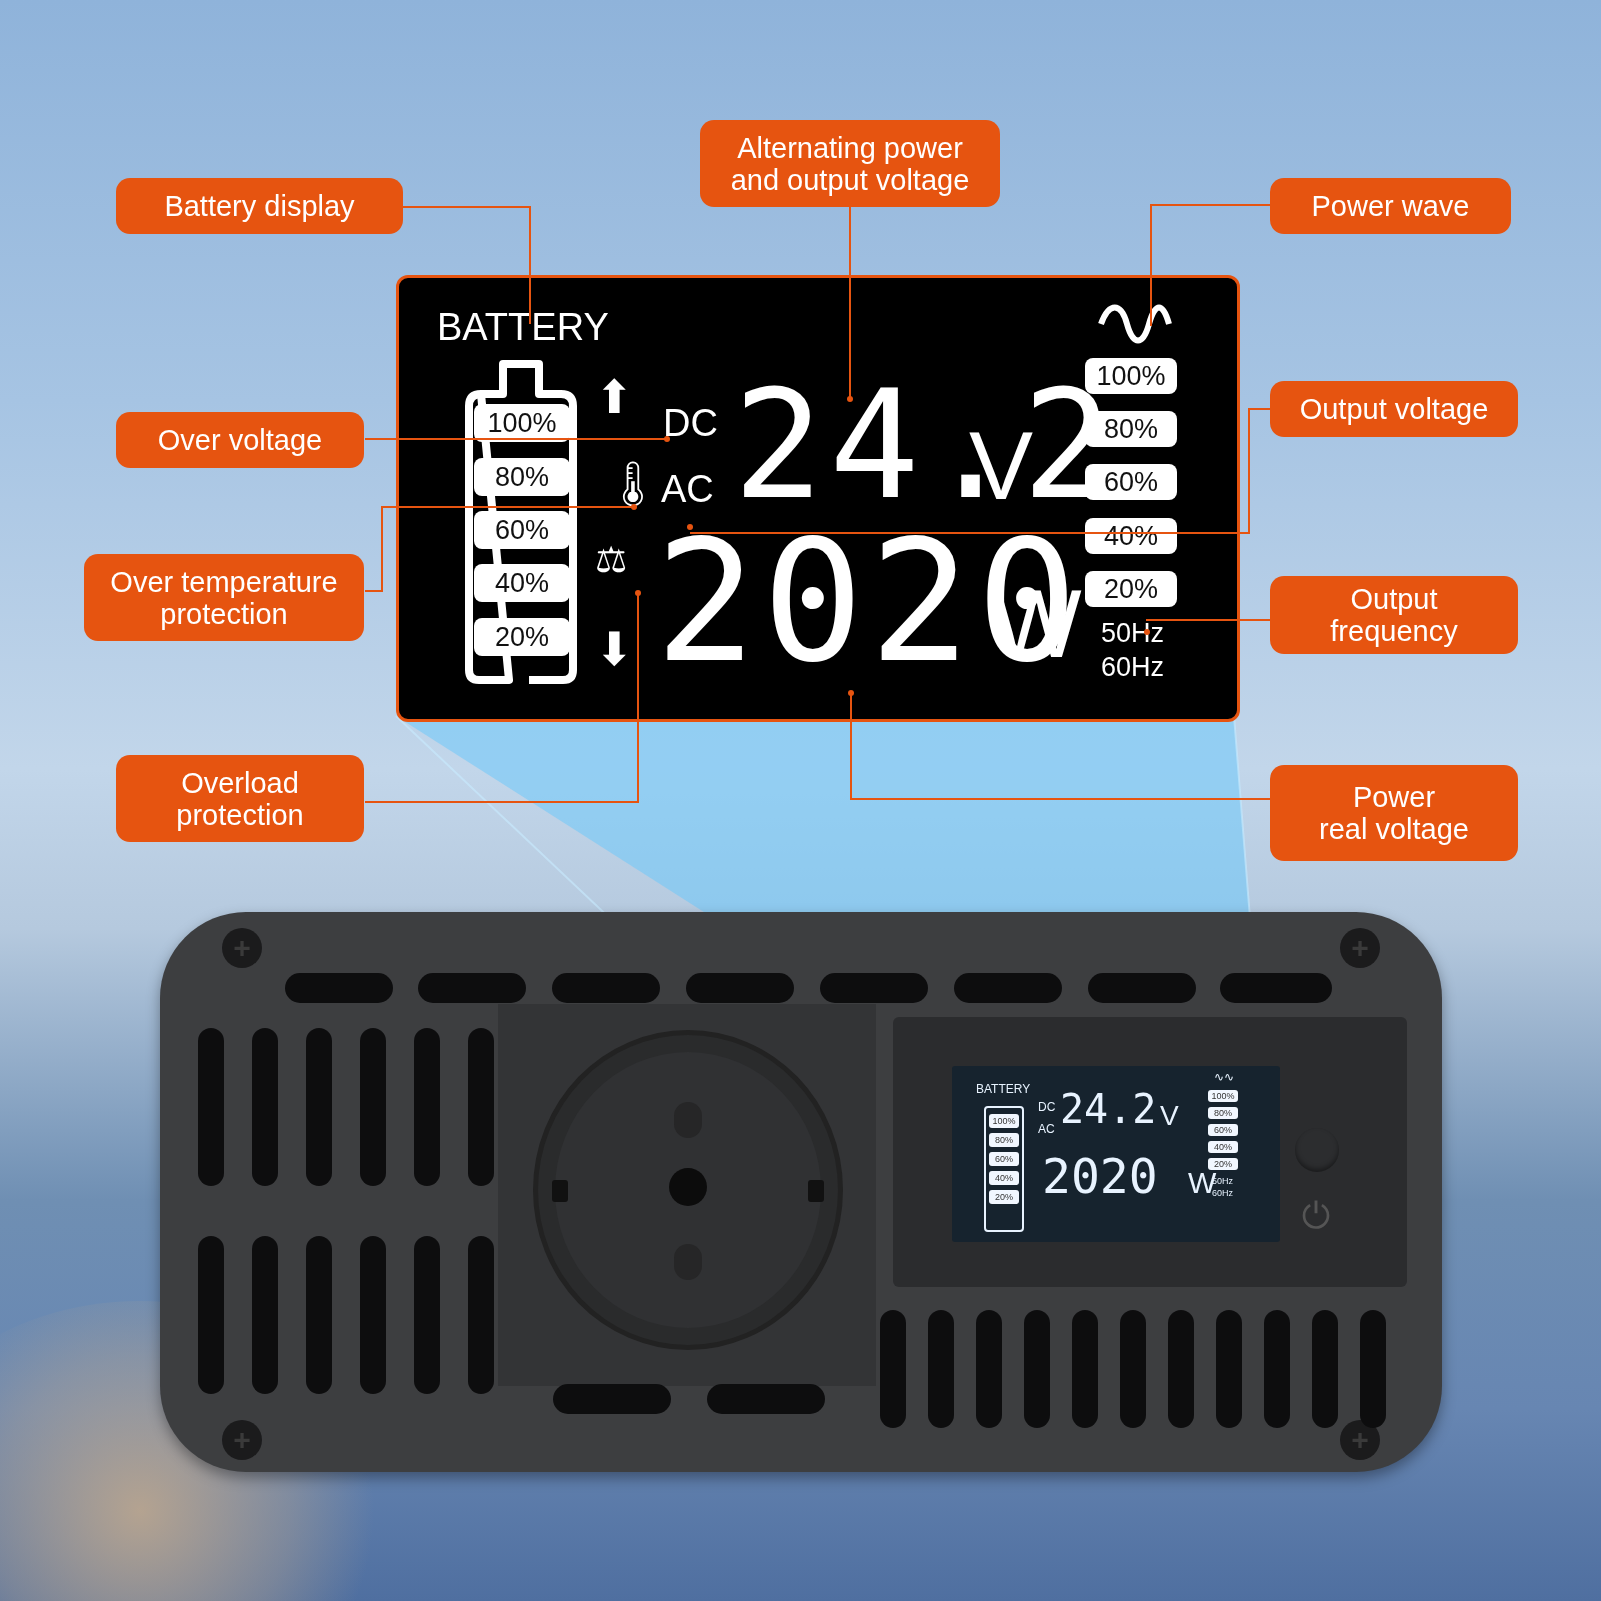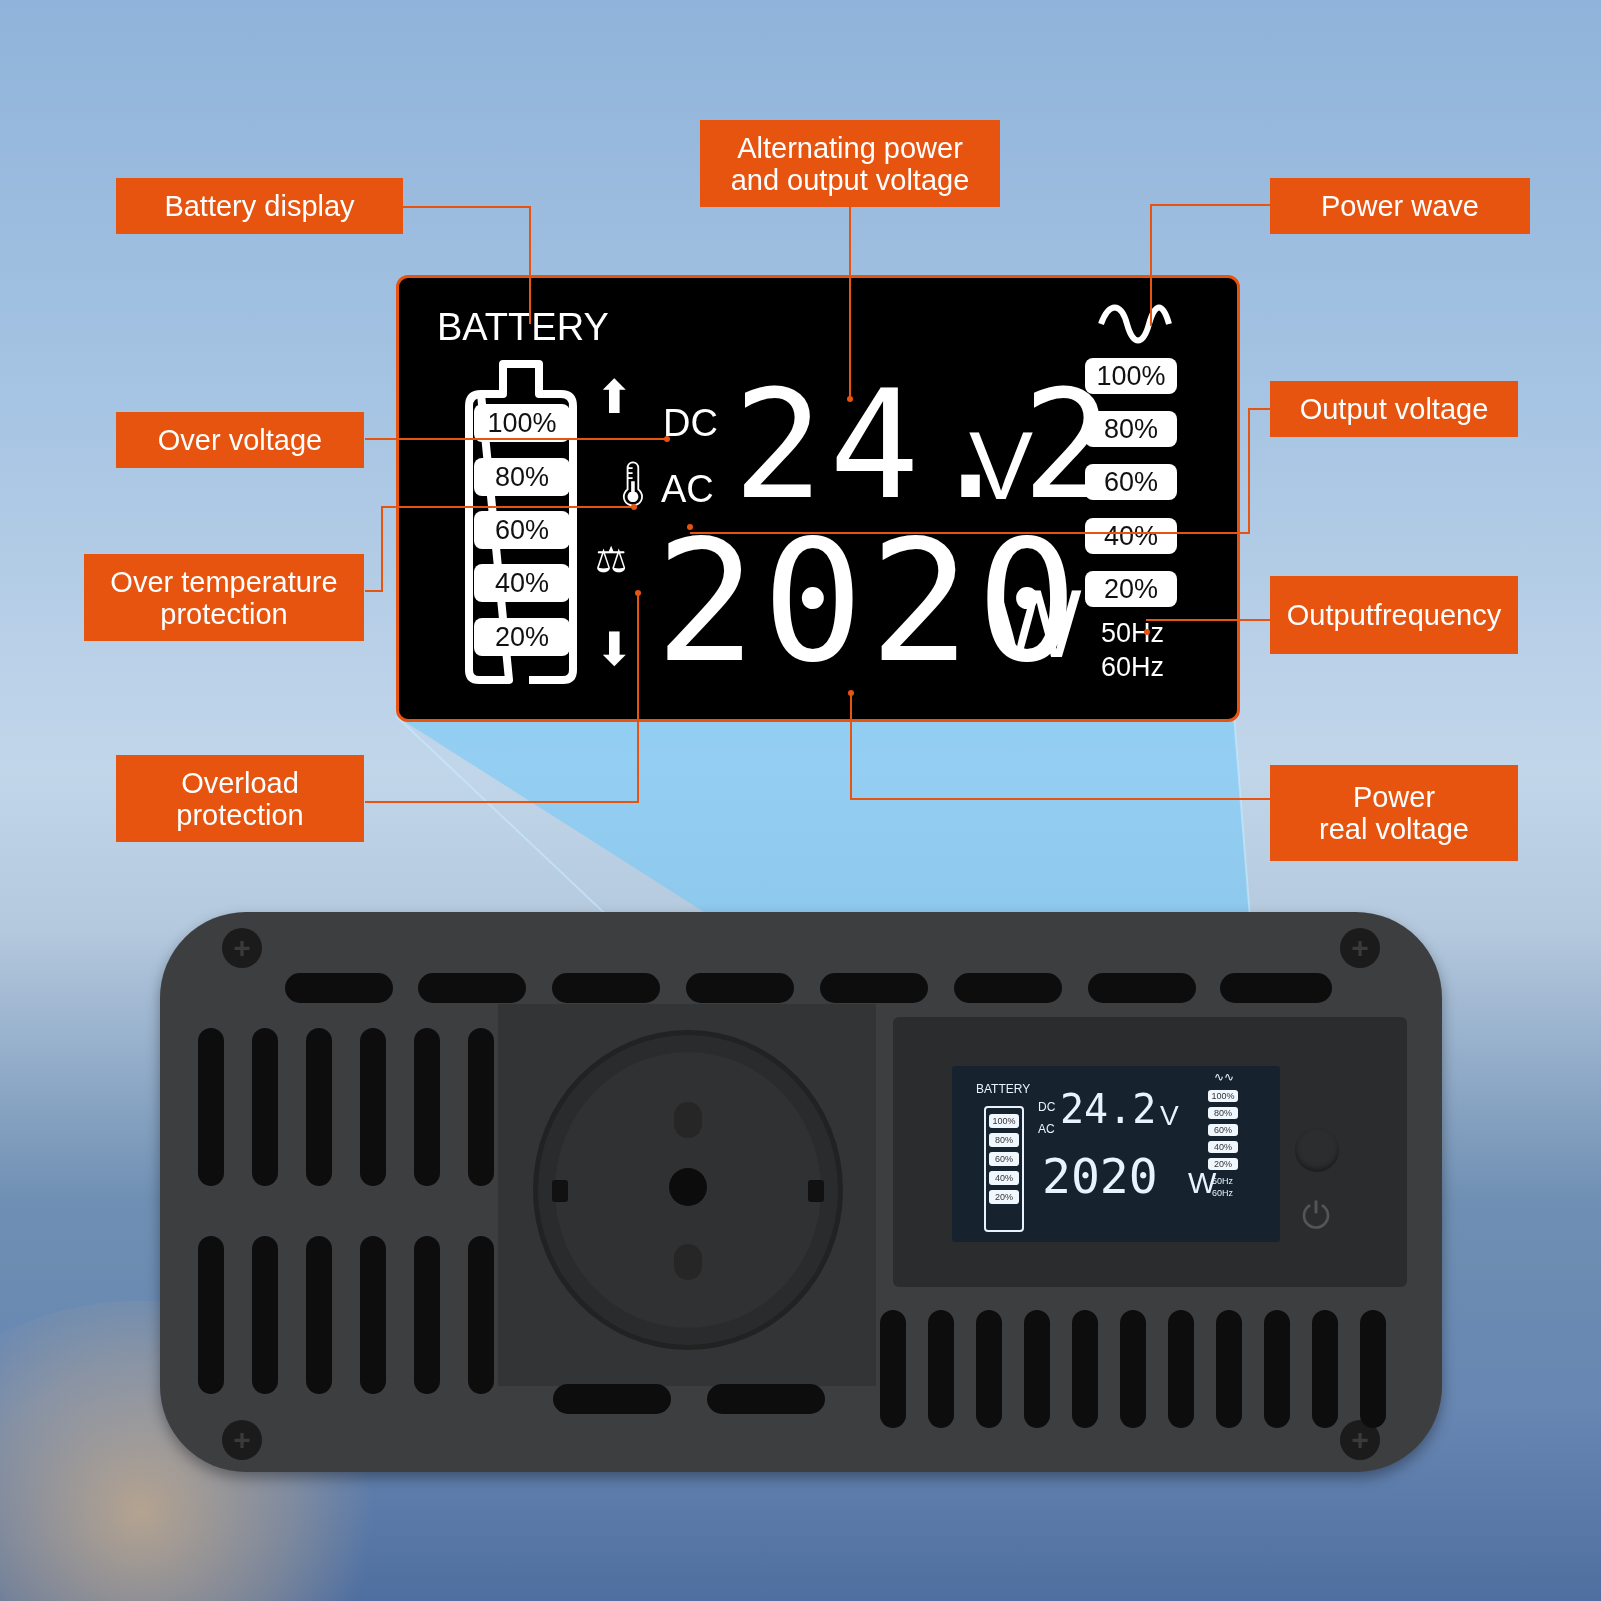--- a/index.html
+++ b/index.html
@@ -1,21 +1,21 @@
 <!DOCTYPE html>
 <html><head>
 <meta charset="utf-8">
 <style>
   html,body{margin:0;padding:0;}
   body{width:1601px;height:1601px;position:relative;overflow:hidden;
     font-family:"Liberation Sans",sans-serif;
     background:linear-gradient(180deg,#8fb3da 0%,#a6c4e3 25%,#c2d6ea 48%,#b5c9de 58%,#6f8fb3 75%,#6786b2 88%,#4f6fa0 100%);}
   .bg-warm{position:absolute;left:-120px;bottom:-120px;width:520px;height:420px;border-radius:50%;
     background:radial-gradient(circle,rgba(196,170,140,.85) 0%,rgba(196,170,140,.35) 45%,rgba(196,170,140,0) 70%);}
-  .callout{position:absolute;background:#e65410;color:#fff;border-radius:0;
+  .callout{position:absolute;background:#e65410;color:#fff;border-radius:14px;
     display:flex;align-items:center;justify-content:center;text-align:left;
     font-size:29px;line-height:32px;}
   .line{position:absolute;background:#e65410;}
   .dot{position:absolute;width:6px;height:6px;border-radius:50%;background:#e65410;}
   
   .lcd{position:absolute;left:396px;top:275px;width:838px;height:441px;background:#000;
     border:3px solid #e65410;border-radius:12px;color:#fff;}
   .lcd .lbl{position:absolute;color:#fff;}
   .pct{position:absolute;background:#fff;color:#111;border-radius:8px;
     display:flex;align-items:center;justify-content:center;font-size:27px;}
@@ -200,34 +200,34 @@
 <div class="line" style="left:850px;top:798px;width:422px;height:2px"></div>
 <div class="dot" style="left:848px;top:690px"></div>
 
 <div class="callout" style="left:116px;top:178px;width:287px;height:56px">
   <span>Battery display</span>
 </div>
 <div class="callout" style="left:700px;top:120px;width:300px;height:87px;flex-direction:column">
   <span>Alternating power</span>
   <span>and output voltage</span>
 </div>
-<div class="callout" style="left:1270px;top:178px;width:260px;height:56px">
+<div class="callout" style="left:1270px;top:178px;width:241px;height:56px">
   <span>Power wave</span>
 </div>
 <div class="callout" style="left:116px;top:412px;width:248px;height:56px">
   <span>Over voltage</span>
 </div>
 <div class="callout" style="left:1270px;top:381px;width:248px;height:56px">
   <span>Output voltage</span>
 </div>
 <div class="callout" style="left:84px;top:554px;width:280px;height:87px;flex-direction:column">
   <span>Over temperature</span>
   <span>protection</span>
 </div>
-<div class="callout" style="left:1270px;top:576px;width:248px;height:78px;flex-direction:row">
+<div class="callout" style="left:1270px;top:576px;width:248px;height:78px;flex-direction:column">
   <span>Output</span>
   <span>frequency</span>
 </div>
 <div class="callout" style="left:116px;top:755px;width:248px;height:87px;flex-direction:column">
   <span>Overload</span>
   <span>protection</span>
 </div>
 <div class="callout" style="left:1270px;top:765px;width:248px;height:96px;flex-direction:column">
   <span>Power</span>
   <span>real voltage</span>

